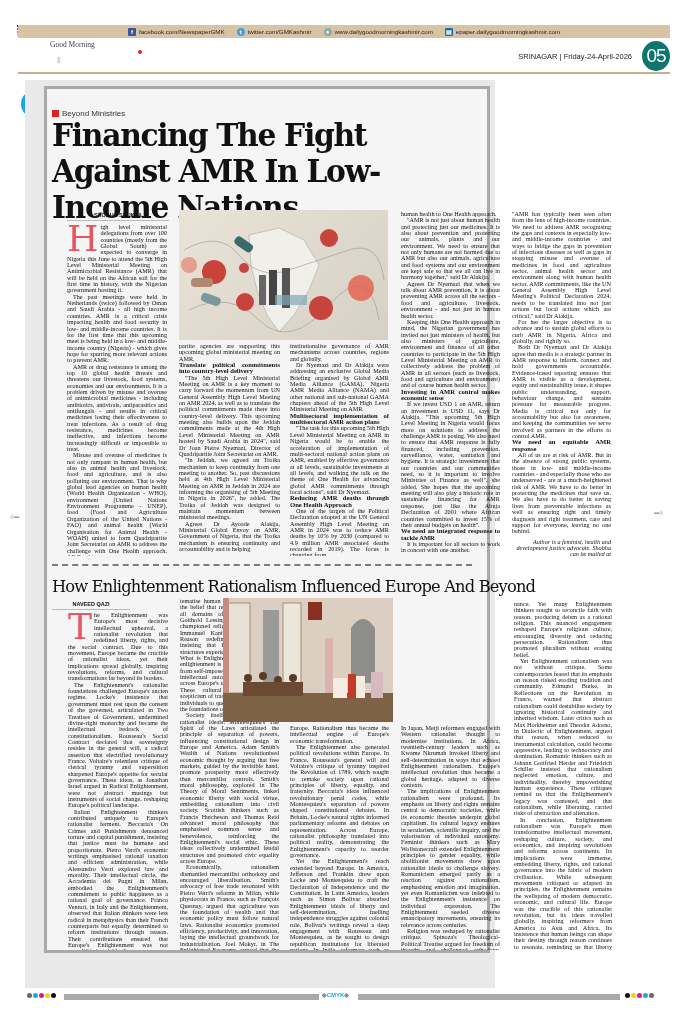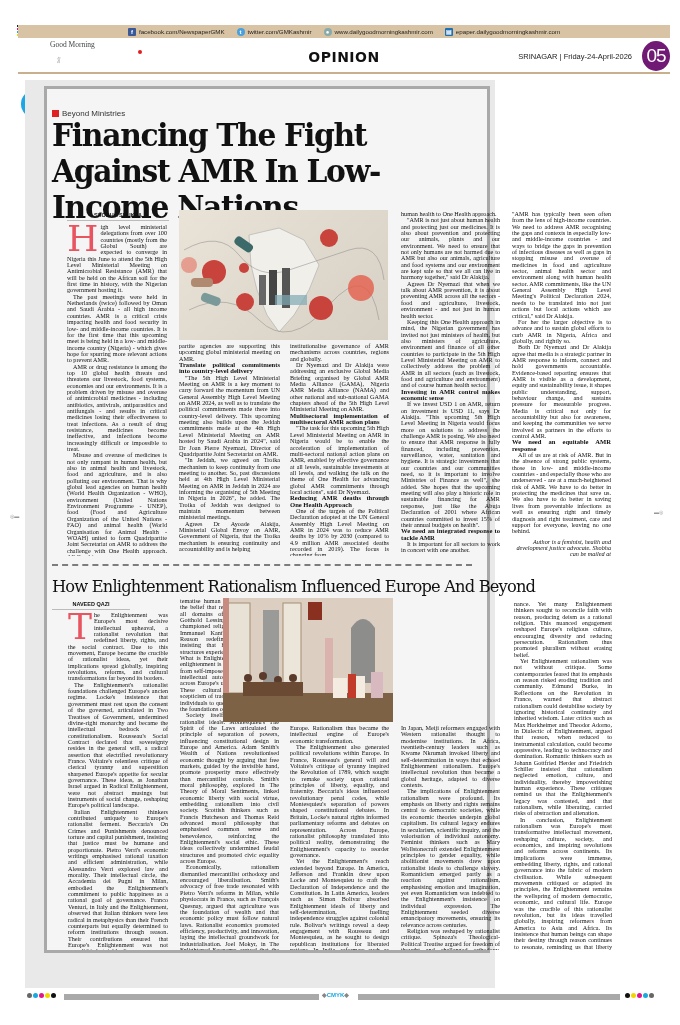--- a/index.html
+++ b/index.html
@@ -17,21 +17,21 @@
   .regmarks span { display: block; width: 2px; height: 2px; margin-bottom: 1px; }
 
   .masthead { position: absolute; left: 18px; top: 40px; width: 652px; height: 34px; border-bottom: 2px solid #c8b08c; }
   .logo-badge { position: absolute; left: 3px; top: 2px; width: 28px; height: 28px; border-radius: 50%; background: #1da6e6; color: #fff; font-family: "Liberation Sans", sans-serif; font-size: 13px; display: flex; align-items: center; justify-content: center; letter-spacing: -1px; margin-top: 48px; }
   .logo-gm { position: absolute; left: 32px; top: 0; font-size: 7.5px; color: #444; }
   .logo-daily { position: absolute; left: 38px; top: 18px; font-size: 3px; color: #888; transform: rotate(-90deg); }
   .logo-kashmir { position: absolute; left: 43px; top: 6px; font-family: "DejaVu Serif", serif; font-weight: bold; font-size: 23px; color: #1a8fd6; letter-spacing: -0.5px; }
   .logo-dot { position: absolute; left: 120px; top: 10px; width: 4px; height: 4px; background: #e02020; border-radius: 50%; }
   .section-label { position: absolute; left: 0; right: 0; top: 9px; text-align: center; font-family: "DejaVu Sans", sans-serif; font-weight: bold; font-size: 14px; letter-spacing: 0.5px; }
   .dateline { position: absolute; right: 38px; top: 12px; font-family: "Liberation Sans", sans-serif; font-size: 7.5px; color: #222; }
-  .page-no { position: absolute; right: 0; top: 1px; width: 28px; height: 30px; border-radius: 50%; background: #701a75; color: #fff; font-family: "Liberation Sans", sans-serif; font-size: 19px; display: flex; align-items: center; justify-content: center; letter-spacing: -1px; }
+  .page-no { position: absolute; right: 0; top: 1px; width: 28px; height: 30px; border-radius: 50%; background: #0f766e; color: #fff; font-family: "Liberation Sans", sans-serif; font-size: 19px; display: flex; align-items: center; justify-content: center; letter-spacing: -1px; }
 
   .page-frame { position: absolute; left: 25px; top: 80px; width: 470px; height: 908px; background: #e9e9e9; }
   .page-inner { position: absolute; left: 44px; top: 86px; width: 446px; height: 867px; background: #f5f5f5; border: 3px solid #a9a9a9; border-top: none; }
   .page-inner::before { content: ""; position: absolute; left: -3px; right: -3px; top: 0; height: 3px; background: #a9a9a9; }
 
   .kicker { position: absolute; left: 52px; top: 109px; font-family: "Liberation Sans", sans-serif; font-size: 8px; color: #333; display: flex; align-items: center; gap: 3px; }
   .kicker .sq { width: 7px; height: 7px; background: #e02020; }
   .headline1 { position: absolute; left: 52px; top: 117px; width: 420px; font-family: "DejaVu Serif", serif; font-weight: bold; font-size: 32px; line-height: 36px; letter-spacing: -1.4px; transform: scaleX(0.93); transform-origin: left top; color: #111; }
 
   .byline { position: absolute; font-family: "Liberation Sans", sans-serif; font-weight: bold; font-size: 5.5px; text-align: center; border-bottom: 1px solid #bbb; padding-bottom: 2px; }
@@ -81,21 +81,20 @@
     <span class="ico ep">▤</span>
     <span>epaper.dailygoodmorningkashmir.com</span>
   </div>
 </div>
 
 <div class="masthead">
   <div class="logo-badge">GK</div>
   <div class="logo-gm">Good Morning</div>
   <div class="logo-daily">Daily</div>
   <div class="logo-dot"></div>
-  <div class="section-label">OPINION</div>
   <div class="dateline">SRINAGAR | Friday-24-April-2026</div>
   <div class="page-no">05</div>
 </div>
 
 <div class="page-frame"></div>
 <div class="page-inner"></div>
 
 <div class="kicker">
   <span class="sq"></span>
   <span>Beyond Ministries</span>

